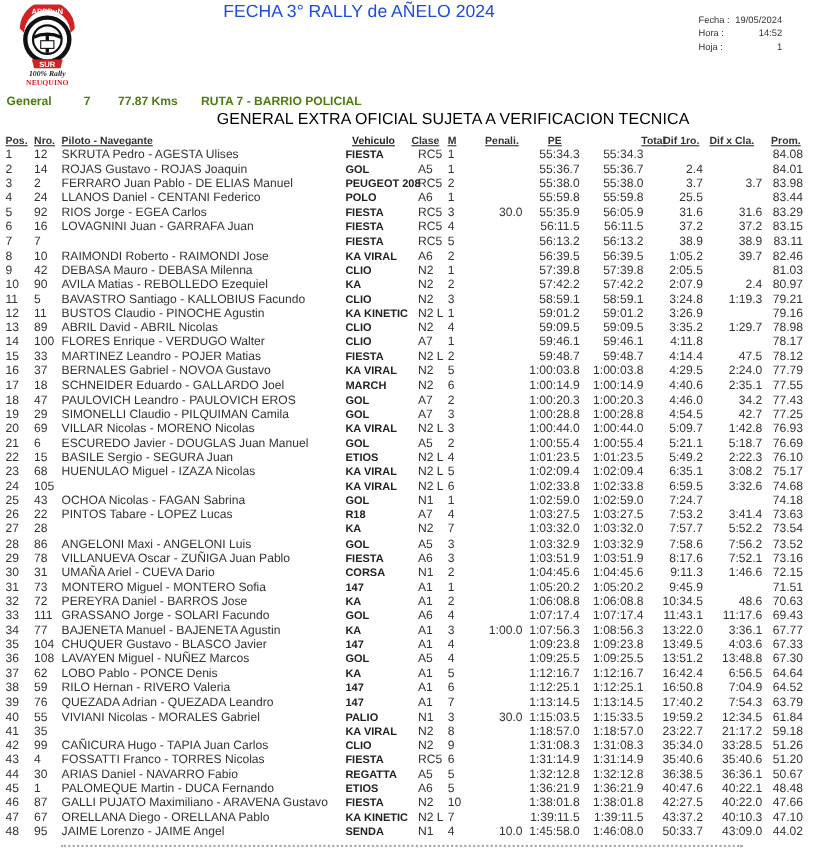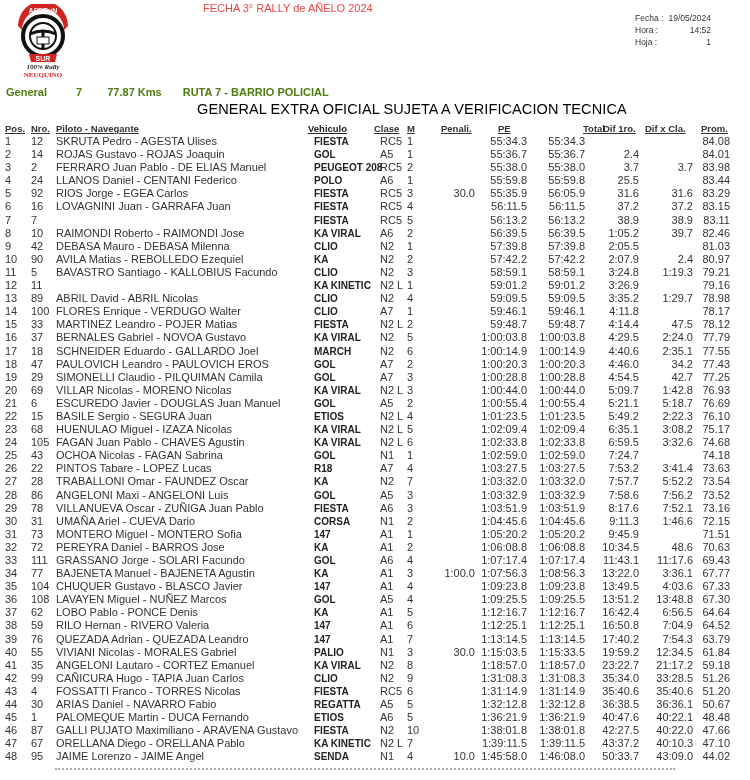--- a/index.html
+++ b/index.html
@@ -1,34 +1,34 @@
 <!DOCTYPE html>
 <html><head>
 <meta charset="utf-8">
 <style>
   html, body { margin: 0; padding: 0; background: #ffffff; }
   body { width: 750px; height: 780px; position: relative; overflow: hidden; font-family: "Liberation Sans", sans-serif; color: #222; }
   .logo { position: absolute; left: 12px; top: 4px; width: 62px; height: 74px; }
-  .doc-title { position: absolute; left: 203px; top: 2px; font-size: 11px; color: #ef4444; }
+  .doc-title { position: absolute; left: 203px; top: 2px; font-size: 16px; color: #1d4ed8; }
   .meta { position: absolute; left: 635px; top: 12px; font-size: 8.5px; color: #333; width: 76px; }
   .meta-row { display: flex; justify-content: space-between; height: 12px; line-height: 12px; }
   .heading { position: absolute; left: 6px; top: 86px; font-size: 11px; font-weight: bold; color: #4d7c0f; white-space: nowrap; }
   .heading span { display: inline-block; }
   .subtitle { position: absolute; left: 197px; top: 101px; font-size: 14.5px; color: #000000; white-space: nowrap; letter-spacing: 0.1px; }
   .tbl { position: absolute; left: 0; top: 122px; width: 750px; }
   .row { position: relative; height: 13.1px; line-height: 13px; white-space: nowrap; padding-left: 32px; }
   .row.hdr { height: 13px; font-weight: bold; font-size: 9.5px; color: #222; }
   .row.hdr .c { text-decoration: underline; }
   .c { position: absolute; top: 0; font-size: 11px; color: #333; }
   .row.hdr .c { font-size: 9.5px; }
   .c-pos { left: 5px; }
   .c-nro { left: 31px; }
   .c-pil { left: 56px; }
   .c-veh { left: 314px; font-size: 10px; font-weight: bold; color: #222; }
-  .row.hdr .c-veh { left: 308px; font-size: 9.5px; }
+  .row.hdr .c-veh { left: 320px; font-size: 9.5px; }
   .c-cla { left: 380px; }
   .row.hdr .c-cla { left: 374px; }
   .c-m { left: 407px; }
   .c-pen { right: 275px; text-align: right; }
   .row.hdr .c-pen { right: auto; left: 441px; text-align: center; }
   .c-pe { right: 223px; text-align: left; }
   .row.hdr .c-pe { right: auto; left: 498px; }
   .c-tot { right: 165px; text-align: right; }
   .row.hdr .c-tot { right: auto; left: 555px; margin-left: 28px; }
   .c-d1 { right: 111px; text-align: right; }
@@ -248,20 +248,21 @@
         <span class="c c-pen"></span>
         <span class="c c-pe">58:59.1</span>
         <span class="c c-tot">58:59.1</span>
         <span class="c c-d1">3:24.8</span>
         <span class="c c-dc">1:19.3</span>
         <span class="c c-pr">79.21</span>
       </div>
       <div class="row">
         <span class="c c-pos">12</span>
         <span class="c c-nro">11</span>
+        <span class="c c-pil">BUSTOS Claudio - PINOCHE Agustin</span>
         <span class="c c-veh">KA KINETIC</span>
         <span class="c c-cla">N2 L</span>
         <span class="c c-m">1</span>
         <span class="c c-pen"></span>
         <span class="c c-pe">59:01.2</span>
         <span class="c c-tot">59:01.2</span>
         <span class="c c-d1">3:26.9</span>
         <span class="c c-dc"></span>
         <span class="c c-pr">79.16</span>
       </div>
@@ -415,21 +416,20 @@
         <span class="c c-pen"></span>
         <span class="c c-pe">1:02:09.4</span>
         <span class="c c-tot">1:02:09.4</span>
         <span class="c c-d1">6:35.1</span>
         <span class="c c-dc">3:08.2</span>
         <span class="c c-pr">75.17</span>
       </div>
       <div class="row">
         <span class="c c-pos">24</span>
         <span class="c c-nro">105</span>
-        <span class="c c-pil">FAGAN Juan Pablo - CHAVES Agustin</span>
         <span class="c c-veh">KA VIRAL</span>
         <span class="c c-cla">N2 L</span>
         <span class="c c-m">6</span>
         <span class="c c-pen"></span>
         <span class="c c-pe">1:02:33.8</span>
         <span class="c c-tot">1:02:33.8</span>
         <span class="c c-d1">6:59.5</span>
         <span class="c c-dc">3:32.6</span>
         <span class="c c-pr">74.68</span>
       </div>
@@ -457,21 +457,20 @@
         <span class="c c-pen"></span>
         <span class="c c-pe">1:03:27.5</span>
         <span class="c c-tot">1:03:27.5</span>
         <span class="c c-d1">7:53.2</span>
         <span class="c c-dc">3:41.4</span>
         <span class="c c-pr">73.63</span>
       </div>
       <div class="row">
         <span class="c c-pos">27</span>
         <span class="c c-nro">28</span>
-        <span class="c c-pil">TRABALLONI Omar - FAUNDEZ Oscar</span>
         <span class="c c-veh">KA</span>
         <span class="c c-cla">N2</span>
         <span class="c c-m">7</span>
         <span class="c c-pen"></span>
         <span class="c c-pe">1:03:32.0</span>
         <span class="c c-tot">1:03:32.0</span>
         <span class="c c-d1">7:57.7</span>
         <span class="c c-dc">5:52.2</span>
         <span class="c c-pr">73.54</span>
       </div>
@@ -653,21 +652,20 @@
         <span class="c c-pen">30.0</span>
         <span class="c c-pe">1:15:03.5</span>
         <span class="c c-tot">1:15:33.5</span>
         <span class="c c-d1">19:59.2</span>
         <span class="c c-dc">12:34.5</span>
         <span class="c c-pr">61.84</span>
       </div>
       <div class="row">
         <span class="c c-pos">41</span>
         <span class="c c-nro">35</span>
-        <span class="c c-pil">ANGELONI Lautaro - CORTEZ Emanuel</span>
         <span class="c c-veh">KA VIRAL</span>
         <span class="c c-cla">N2</span>
         <span class="c c-m">8</span>
         <span class="c c-pen"></span>
         <span class="c c-pe">1:18:57.0</span>
         <span class="c c-tot">1:18:57.0</span>
         <span class="c c-d1">23:22.7</span>
         <span class="c c-dc">21:17.2</span>
         <span class="c c-pr">59.18</span>
       </div>

